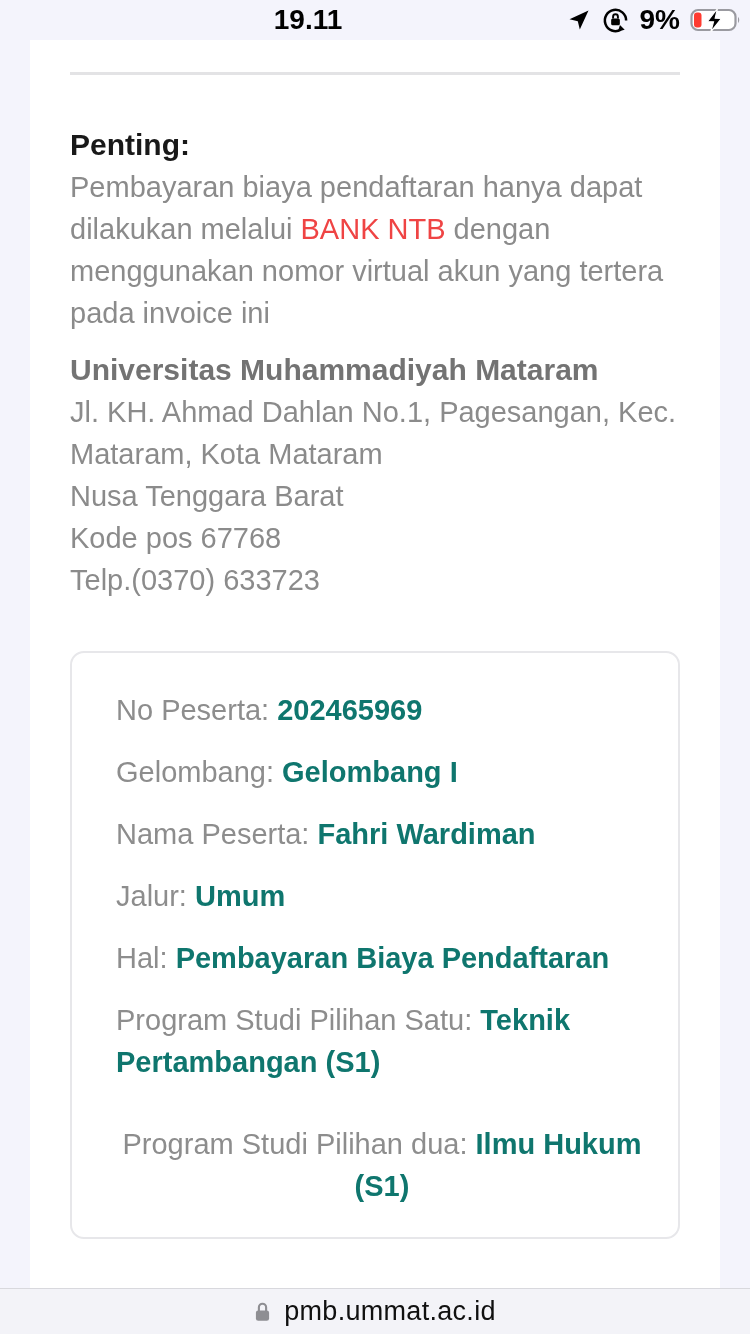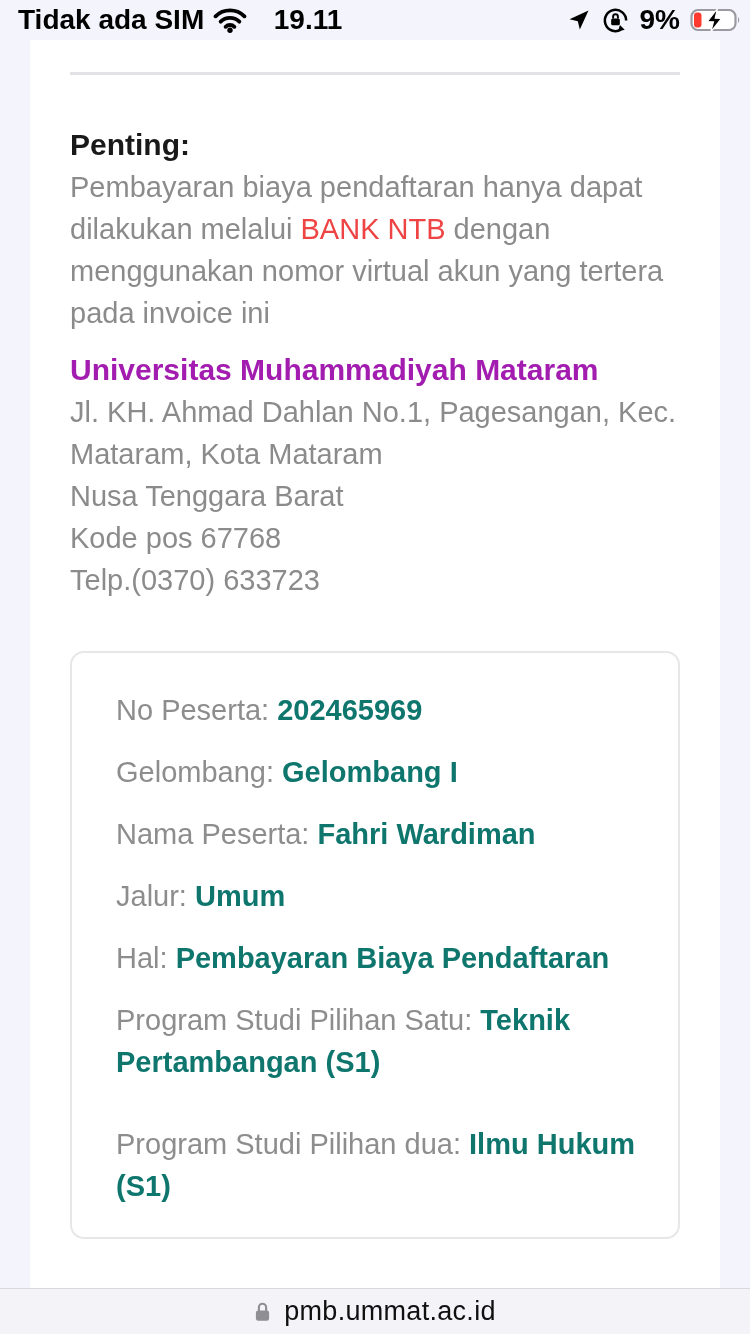--- a/index.html
+++ b/index.html
@@ -33,65 +33,56 @@
   }
   .penting{
     margin:49px 0 0 0;
     font-size:30px;font-weight:700;color:#191919;line-height:42px;
   }
   .lead{
     margin:0;font-size:29px;color:#8b8b8b;line-height:42px;
   }
   .lead .bank{color:#ef4444;font-weight:500;}
   .univ-name{
-    margin:15px 0 0 0;font-size:30px;font-weight:700;color:#a21caf;line-height:42px;
+    margin:15px 0 0 0;font-size:30px;font-weight:700;color:#737373;line-height:42px;
   }
   .addr{margin:0;font-size:29px;color:#8b8b8b;line-height:42px;}
   
   .card{
     margin-top:50px;
     border:2px solid #e7e7ea;border-radius:14px;
     padding:36px 30px 30px 44px;
     background:#fff;
   }
   .row{
     margin:0 0 20px 0;
     font-size:29px;line-height:42px;color:#8d8d8d;
   }
   .row b{color:#0f766e;font-weight:700;}
-  .row.last{margin-top:40px;margin-bottom:0;}
+  .row.last{margin-top:40px;margin-bottom:0;text-align:center;}
   
   .next-section{
     margin-top:58px;height:40px;
     background:#efeff2;border:2px solid #e4e4e7;border-bottom:none;
     border-radius:12px 12px 0 0;
   }
   
   .url-bar{
     position:absolute;left:0;bottom:0;width:750px;height:46px;
     background:#f3f3f8;border-top:1px solid #d8d8dd;
     display:flex;align-items:center;justify-content:center;gap:13px;
     z-index:40;box-sizing:border-box;
   }
   .url-text{font-size:27px;color:#101010;letter-spacing:.3px;}
 </style>
 </head>
 <body>
 
 <div class="status-bar">
   <div class="sb-time">19.11</div>
-  <div class="sb-left">
-    <span>Tidak ada SIM</span>
-    <svg class="sb-icon" width="34" height="26" viewBox="0 0 24 18">
-      <path d="M1.8 6.4 A 14.5 14.5 0 0 1 22.2 6.4" fill="none" stroke="#000" stroke-width="2.7" stroke-linecap="round"></path>
-      <path d="M5.4 10.2 A 9.3 9.3 0 0 1 18.6 10.2" fill="none" stroke="#000" stroke-width="2.7" stroke-linecap="round"></path>
-      <path d="M8.9 13.8 A 4.4 4.4 0 0 1 15.1 13.8" fill="none" stroke="#000" stroke-width="2.7" stroke-linecap="round"></path>
-      <circle cx="12" cy="16.2" r="1.9" fill="#000"></circle>
-    </svg>
-  </div>
   <div class="sb-right">
     <svg class="sb-icon" width="24" height="24" viewBox="0 0 24 24">
       <path d="M2.5 11.2 L21.5 2.5 L12.8 21.5 L10.8 13.2 Z" fill="#000"></path>
     </svg>
     <svg class="sb-icon" width="29" height="29" viewBox="0 0 30 30">
       <path d="M26 15 A 11 11 0 1 0 20.5 24.5" fill="none" stroke="#000" stroke-width="2.6"></path>
       <path d="M17.5 26.5 L24.5 24.6 L19.6 19.6 Z" fill="#000"></path>
       <rect x="10.5" y="13" width="9" height="7" rx="1.6" fill="#000"></rect>
       <path d="M12.5 13 V 11 A 2.5 2.5 0 0 1 17.5 11 V 13" fill="none" stroke="#000" stroke-width="2"></path>
     </svg>

